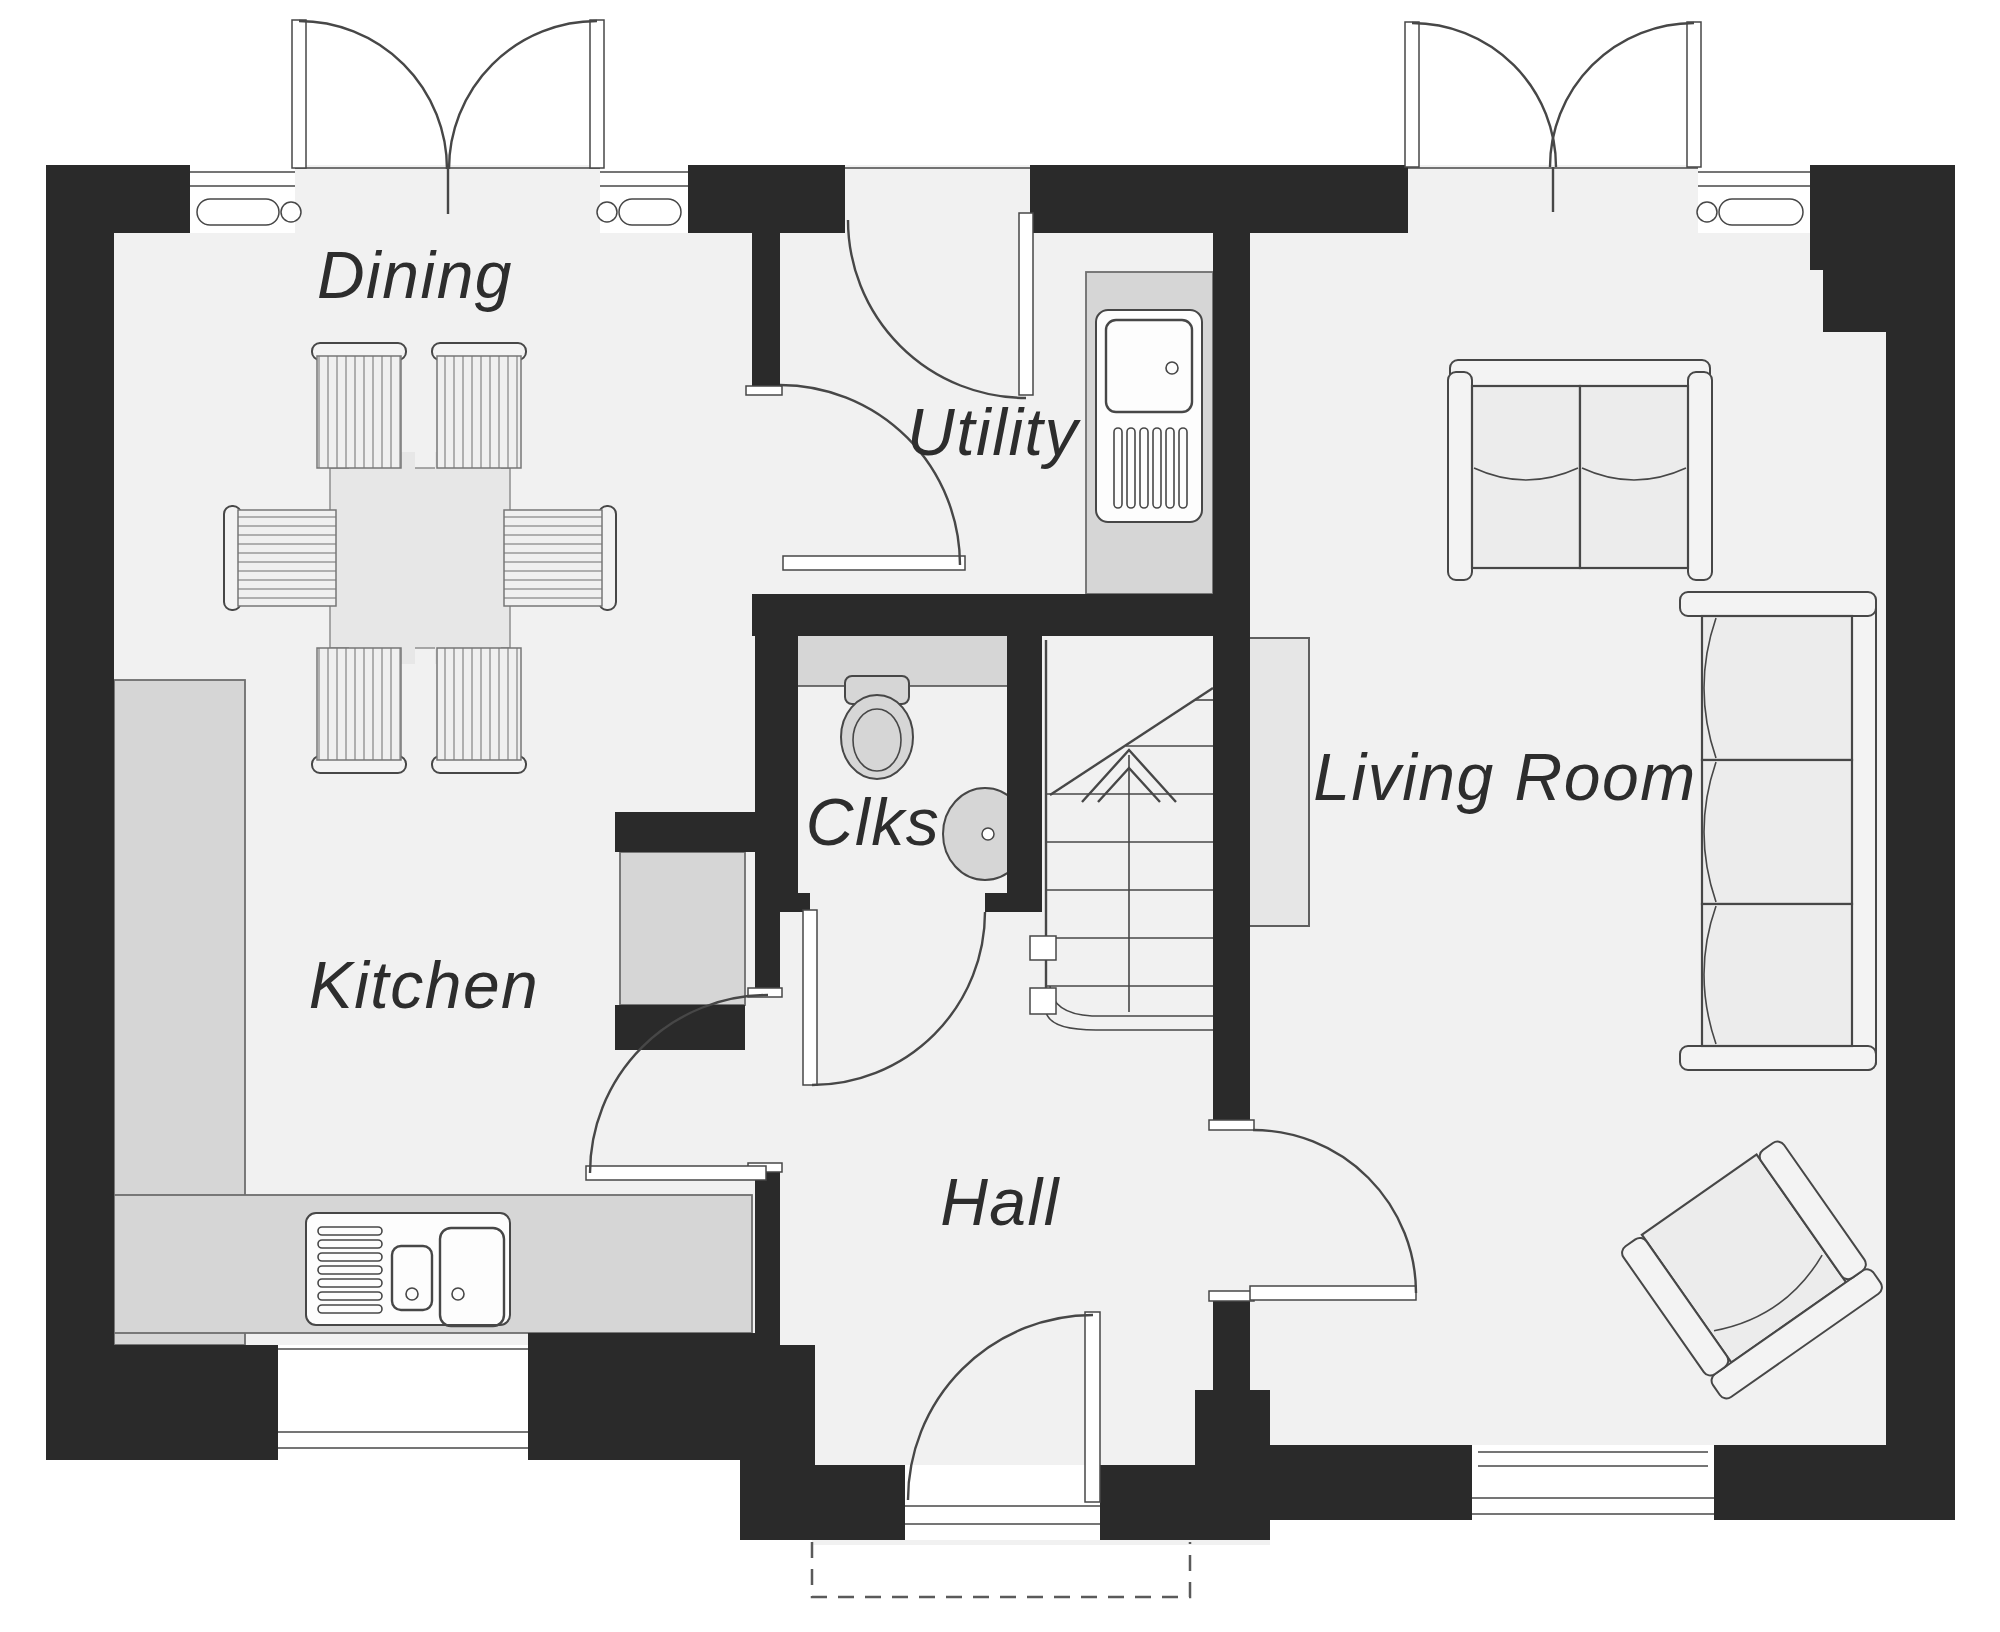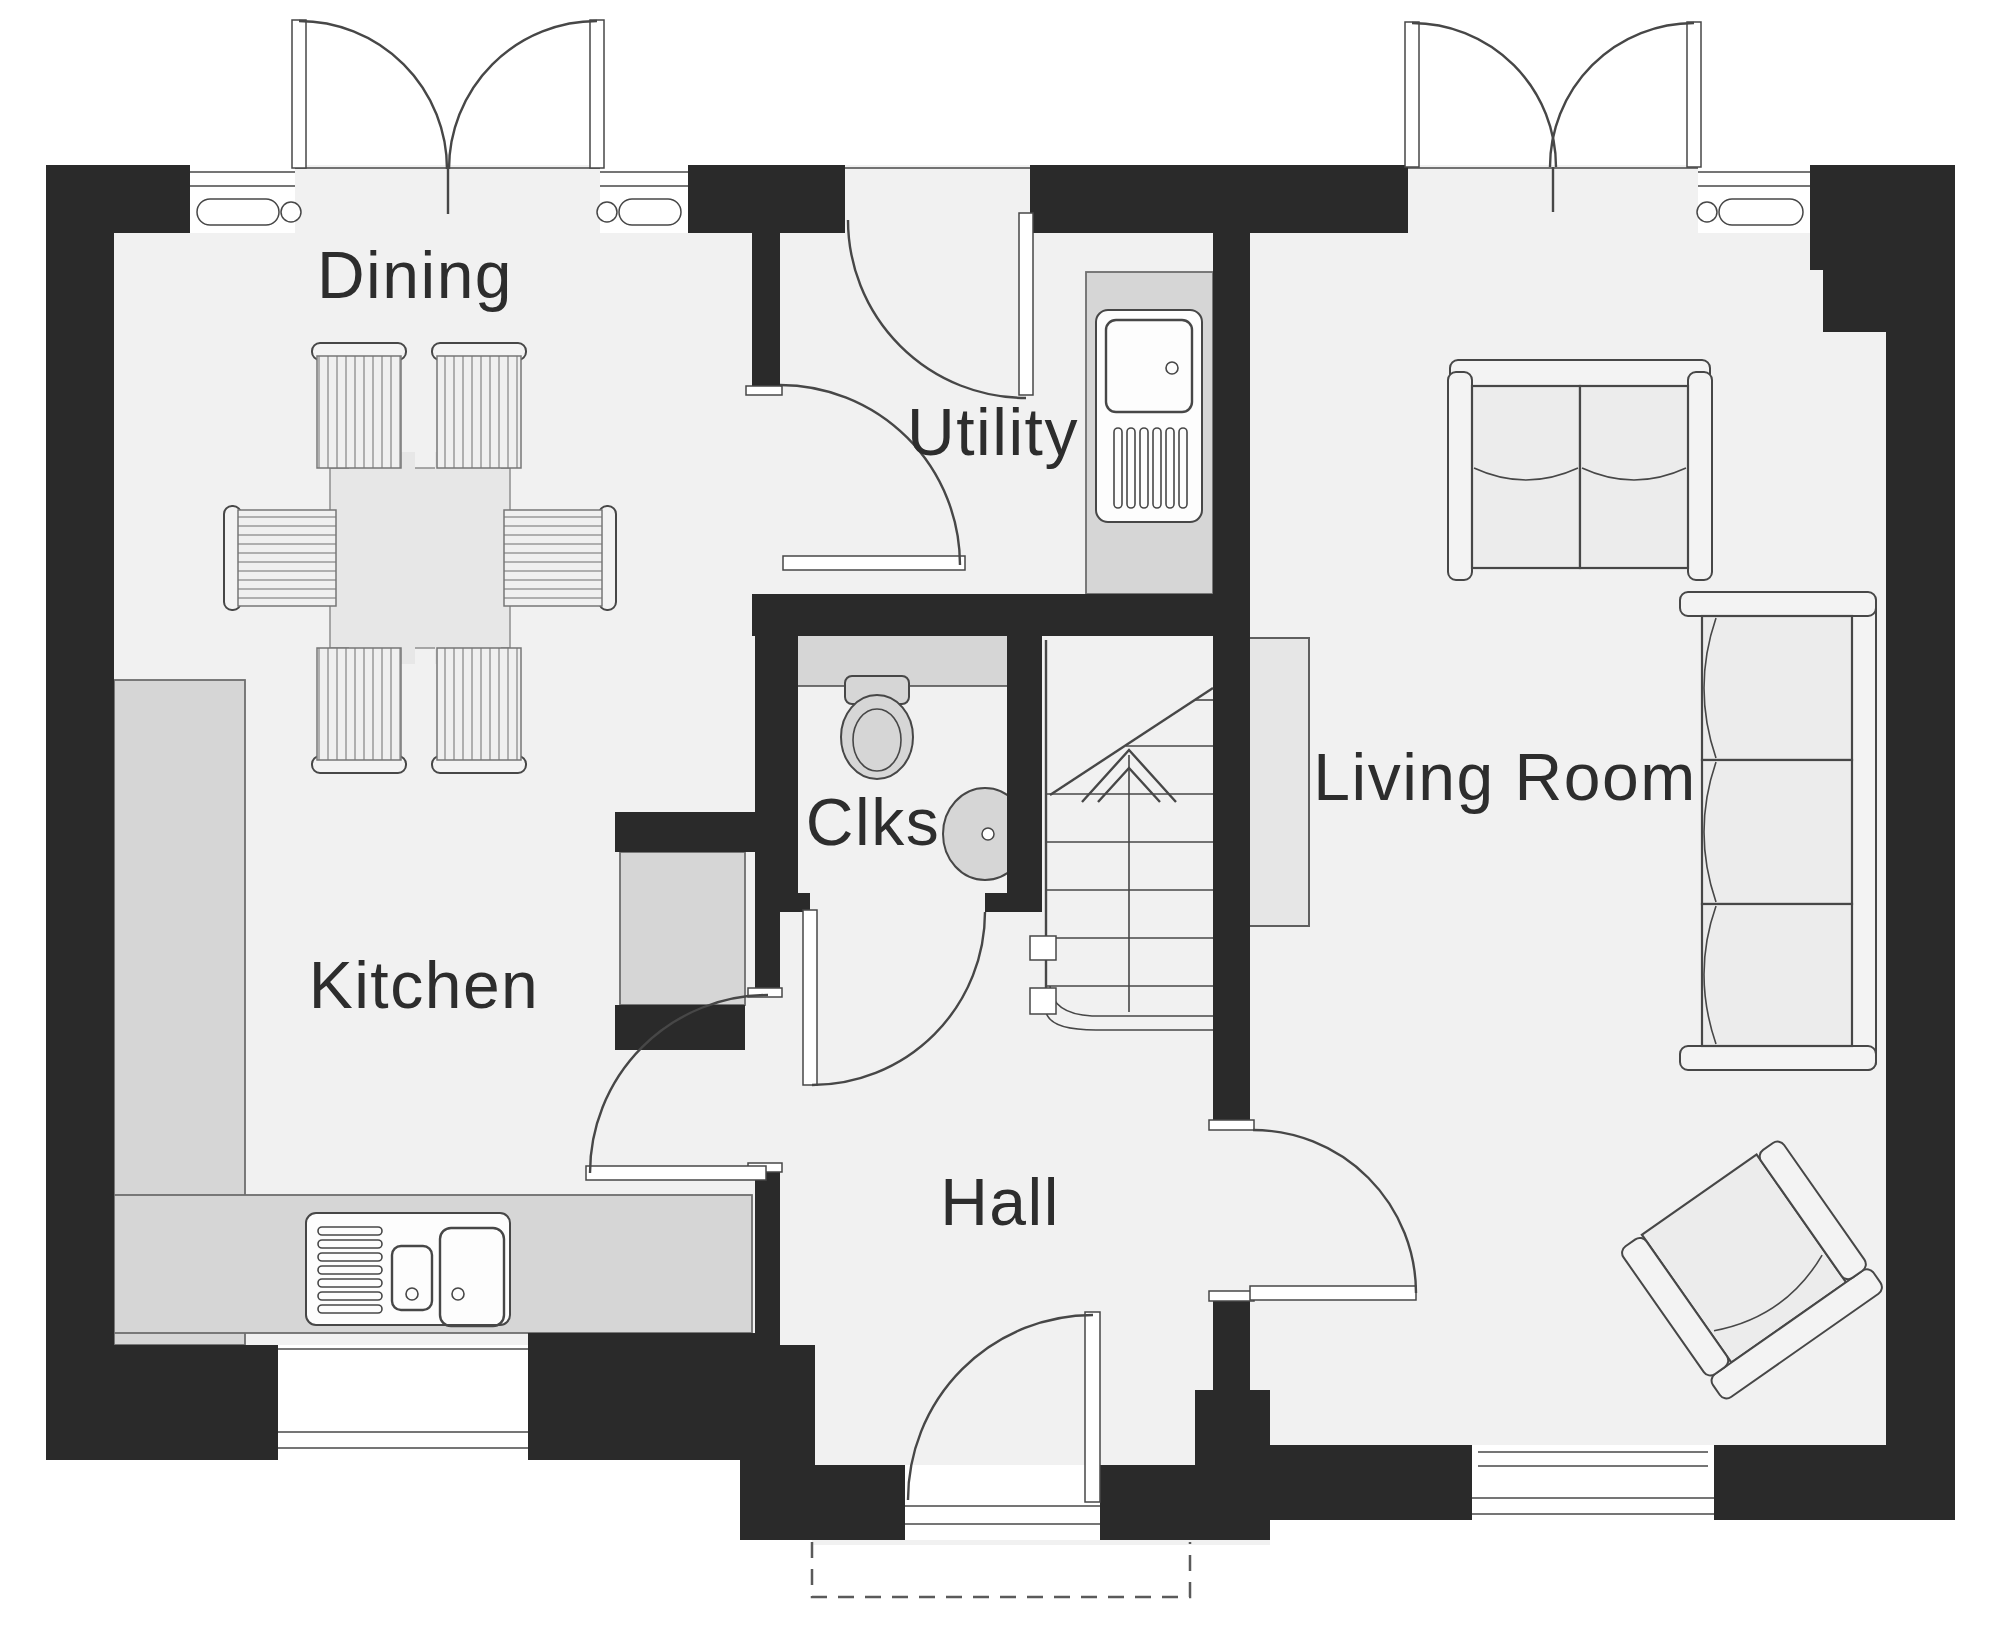--- a/index.html
+++ b/index.html
@@ -1,20 +1,20 @@
 <!DOCTYPE html>
 <html style="--wall: #2a2a2a; --floor: #f1f1f1; --fixture: #d6d6d6; --counter: #d6d6d6; --furniture: #ececec; --line: #474747; --background: #ffffff;"><head>
 <meta charset="utf-8">
 <style>
   :root{
     --wall:#2a2a2a; --floor:#f1f1f1; --fixture:#d6d6d6; --counter:#d6d6d6;
     --furniture:#ececec; --line:#474747; --background:#ffffff;
   }
   html,body{margin:0;padding:0;background:var(--background);}
-  .page{width:2000px;height:1632px;background:var(--background);}
+  .page{width:2000px;height:1632px;background:var(--background);font-style:italic;}
   svg{display:block;}
   .wall{fill:var(--wall);}
   .floor{fill:var(--floor);}
   .fix{fill:var(--fixture);stroke:var(--line);stroke-width:2;}
   .cnt{fill:var(--counter);stroke:#6e6e6e;stroke-width:1.8;}
   .furn{fill:var(--furniture);stroke:var(--line);stroke-width:2.2;}
   .soft{fill:#f3f3f3;stroke:var(--line);stroke-width:2;}
   .white{fill:#fdfdfd;stroke:var(--line);stroke-width:2;}
   .gap{fill:#ffffff;}
   .ln{stroke:var(--line);stroke-width:2.4;fill:none;}

